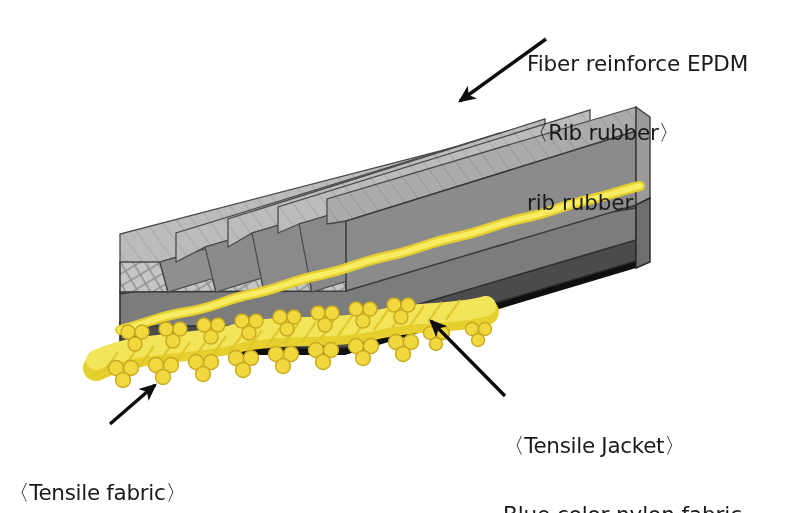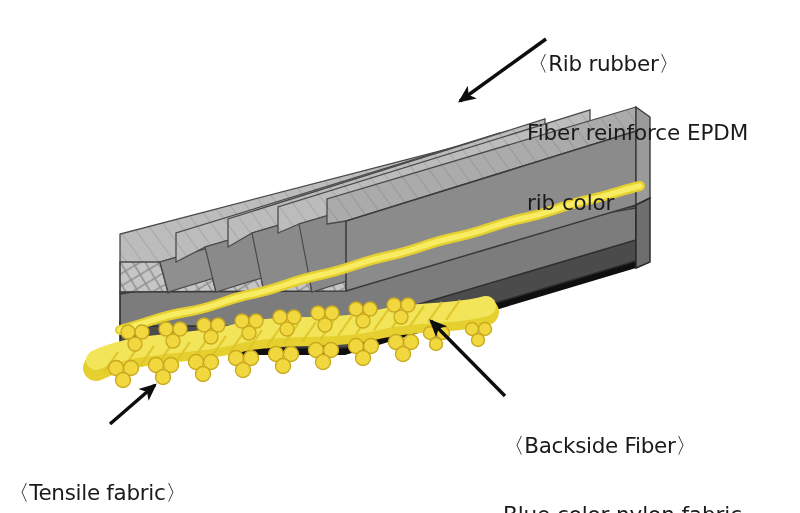--- a/index.html
+++ b/index.html
@@ -216,27 +216,27 @@
     </g>
 
     <g stroke="#0d0d0d" stroke-width="3.4" fill="none">
       <line x1="546" y1="39" x2="460" y2="101" marker-end="url(#arrowHead)"></line>
       <line x1="505" y1="396" x2="431" y2="321" marker-end="url(#arrowHead)"></line>
       <line x1="110" y1="424" x2="155" y2="385" marker-end="url(#arrowHead)"></line>
     </g>
   </svg>
 
   <div class="callout" id="label-rib">
+    <span class="ln">Fiber reinforce EPDM</span>
     <span class="ln hdr">〈Rib rubber〉</span>
-    <span class="ln">Fiber reinforce EPDM</span>
-    <span class="ln">rib color</span>
+    <span class="ln">rib rubber</span>
   </div>
 
   <div class="callout" id="label-jacket">
-    <span class="ln hdr">〈Backside Fiber〉</span>
+    <span class="ln hdr">〈Tensile Jacket〉</span>
     <span class="ln">Blue color nylon fabric</span>
     
     
   </div>
 
   <div class="callout" id="label-cords">
     <span class="ln hdr">〈Tensile fabric〉</span>
     
   </div>
 

